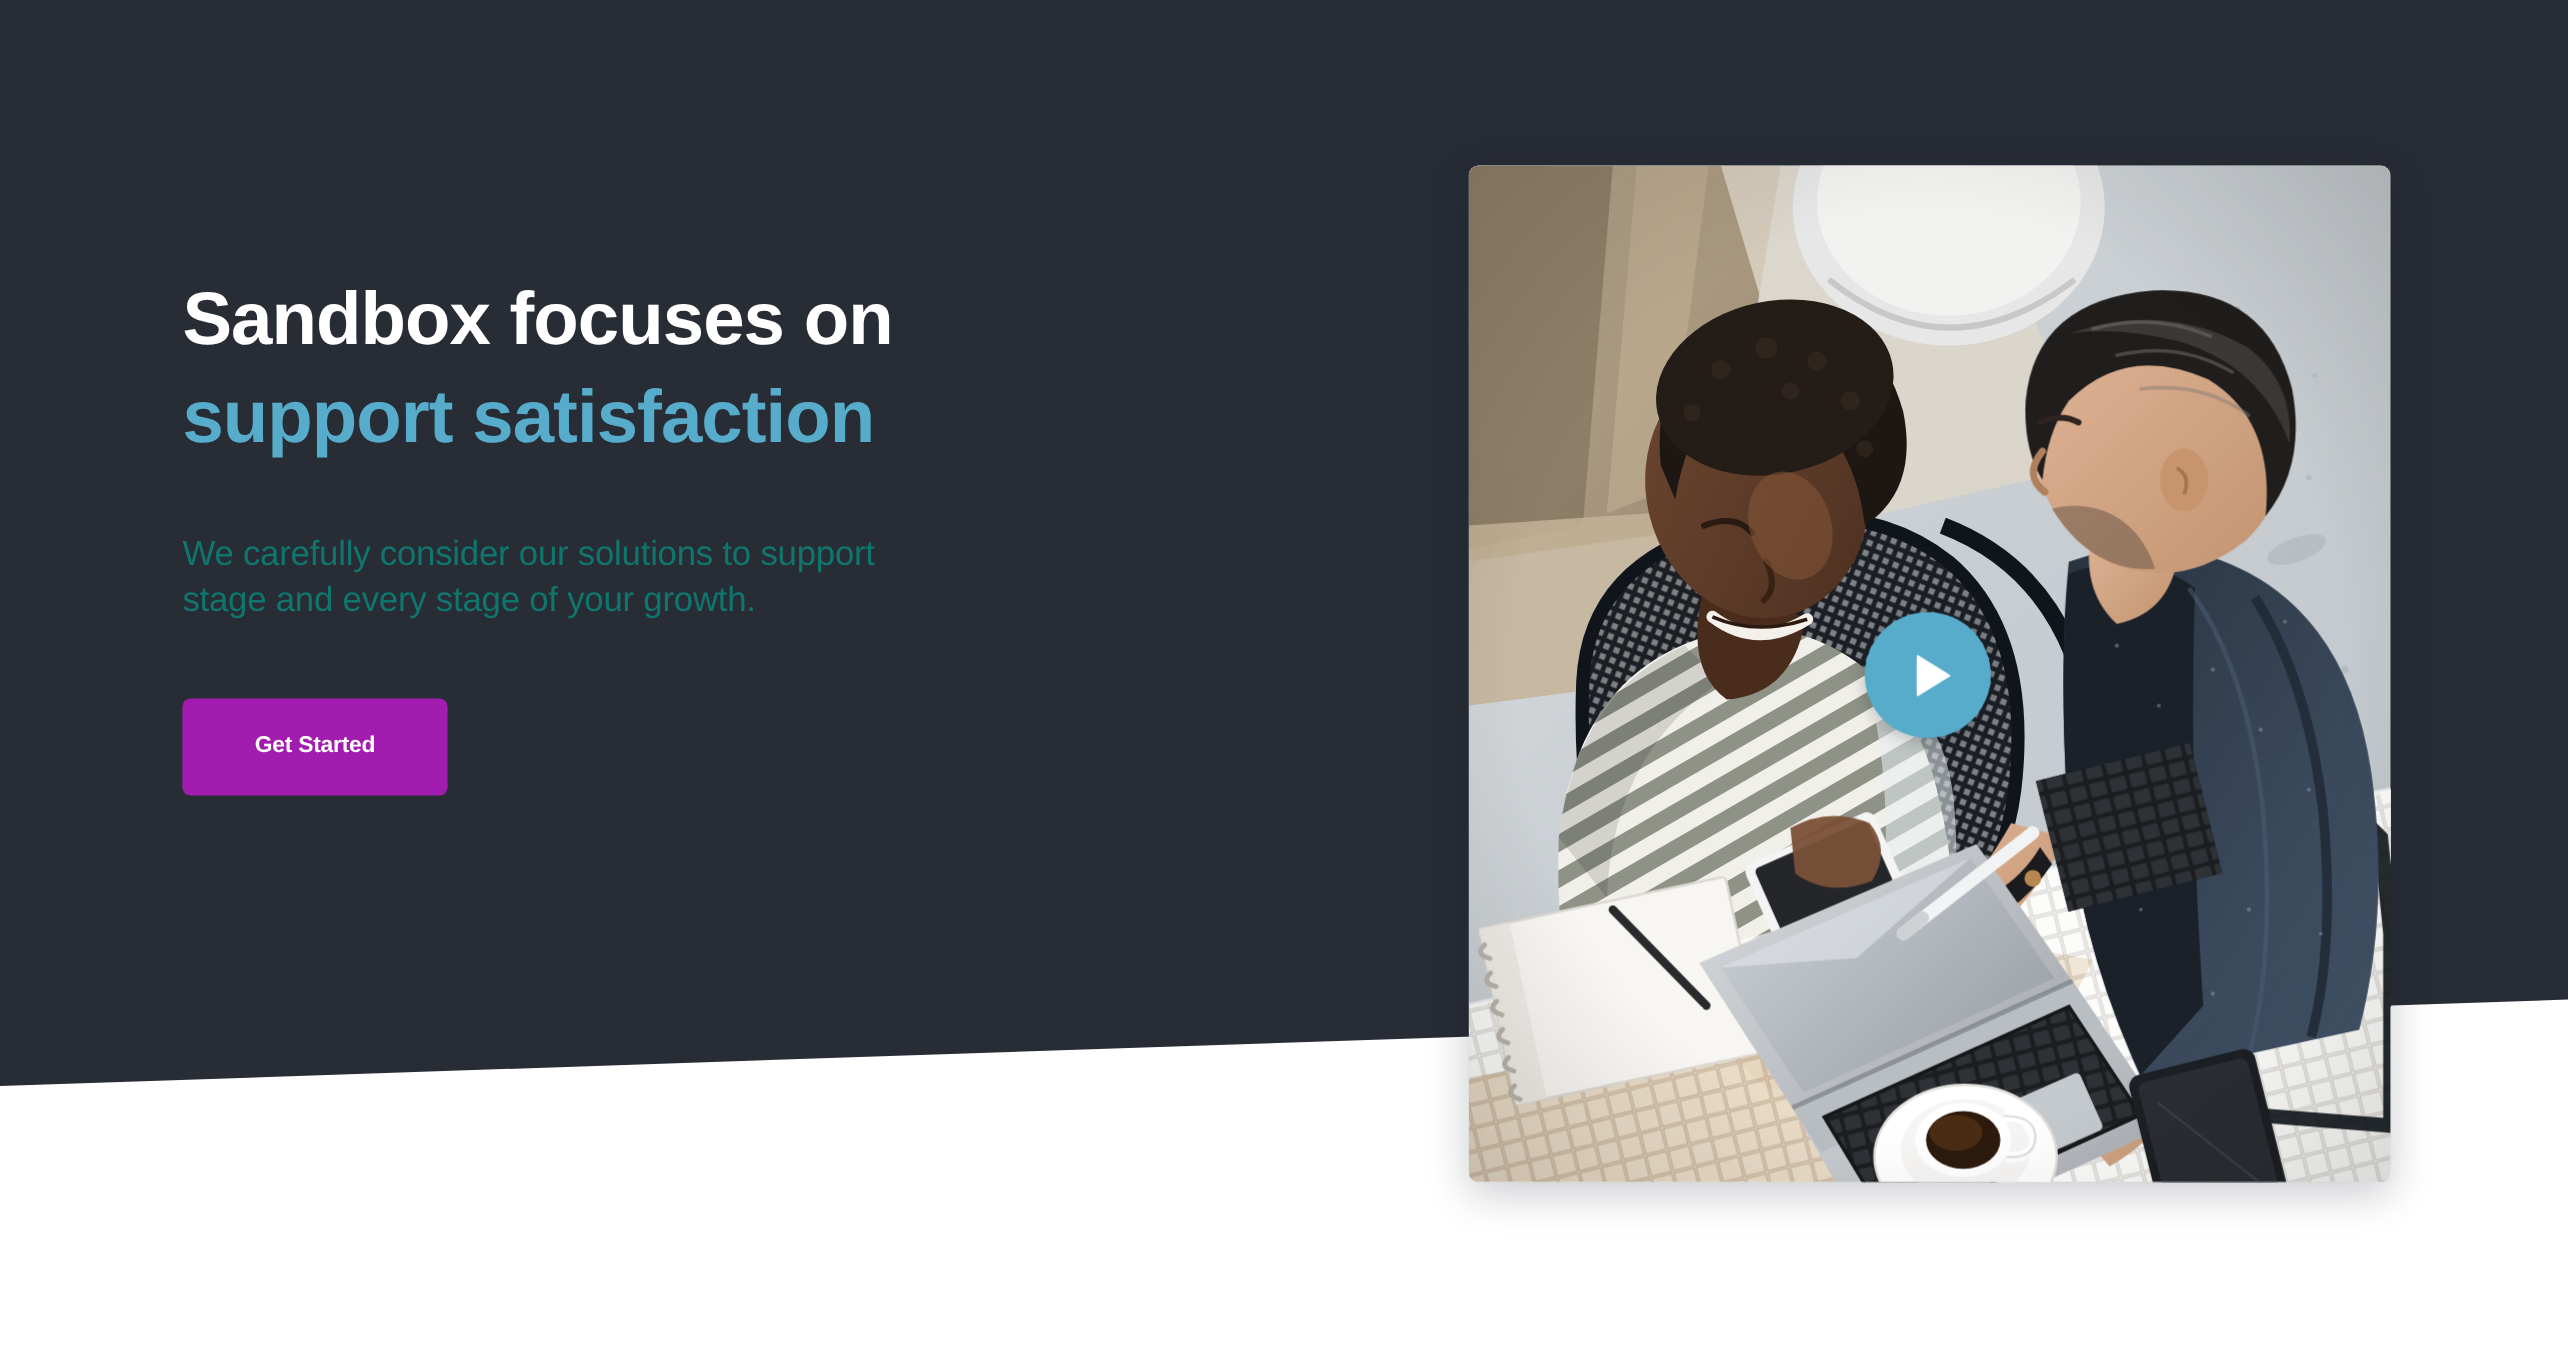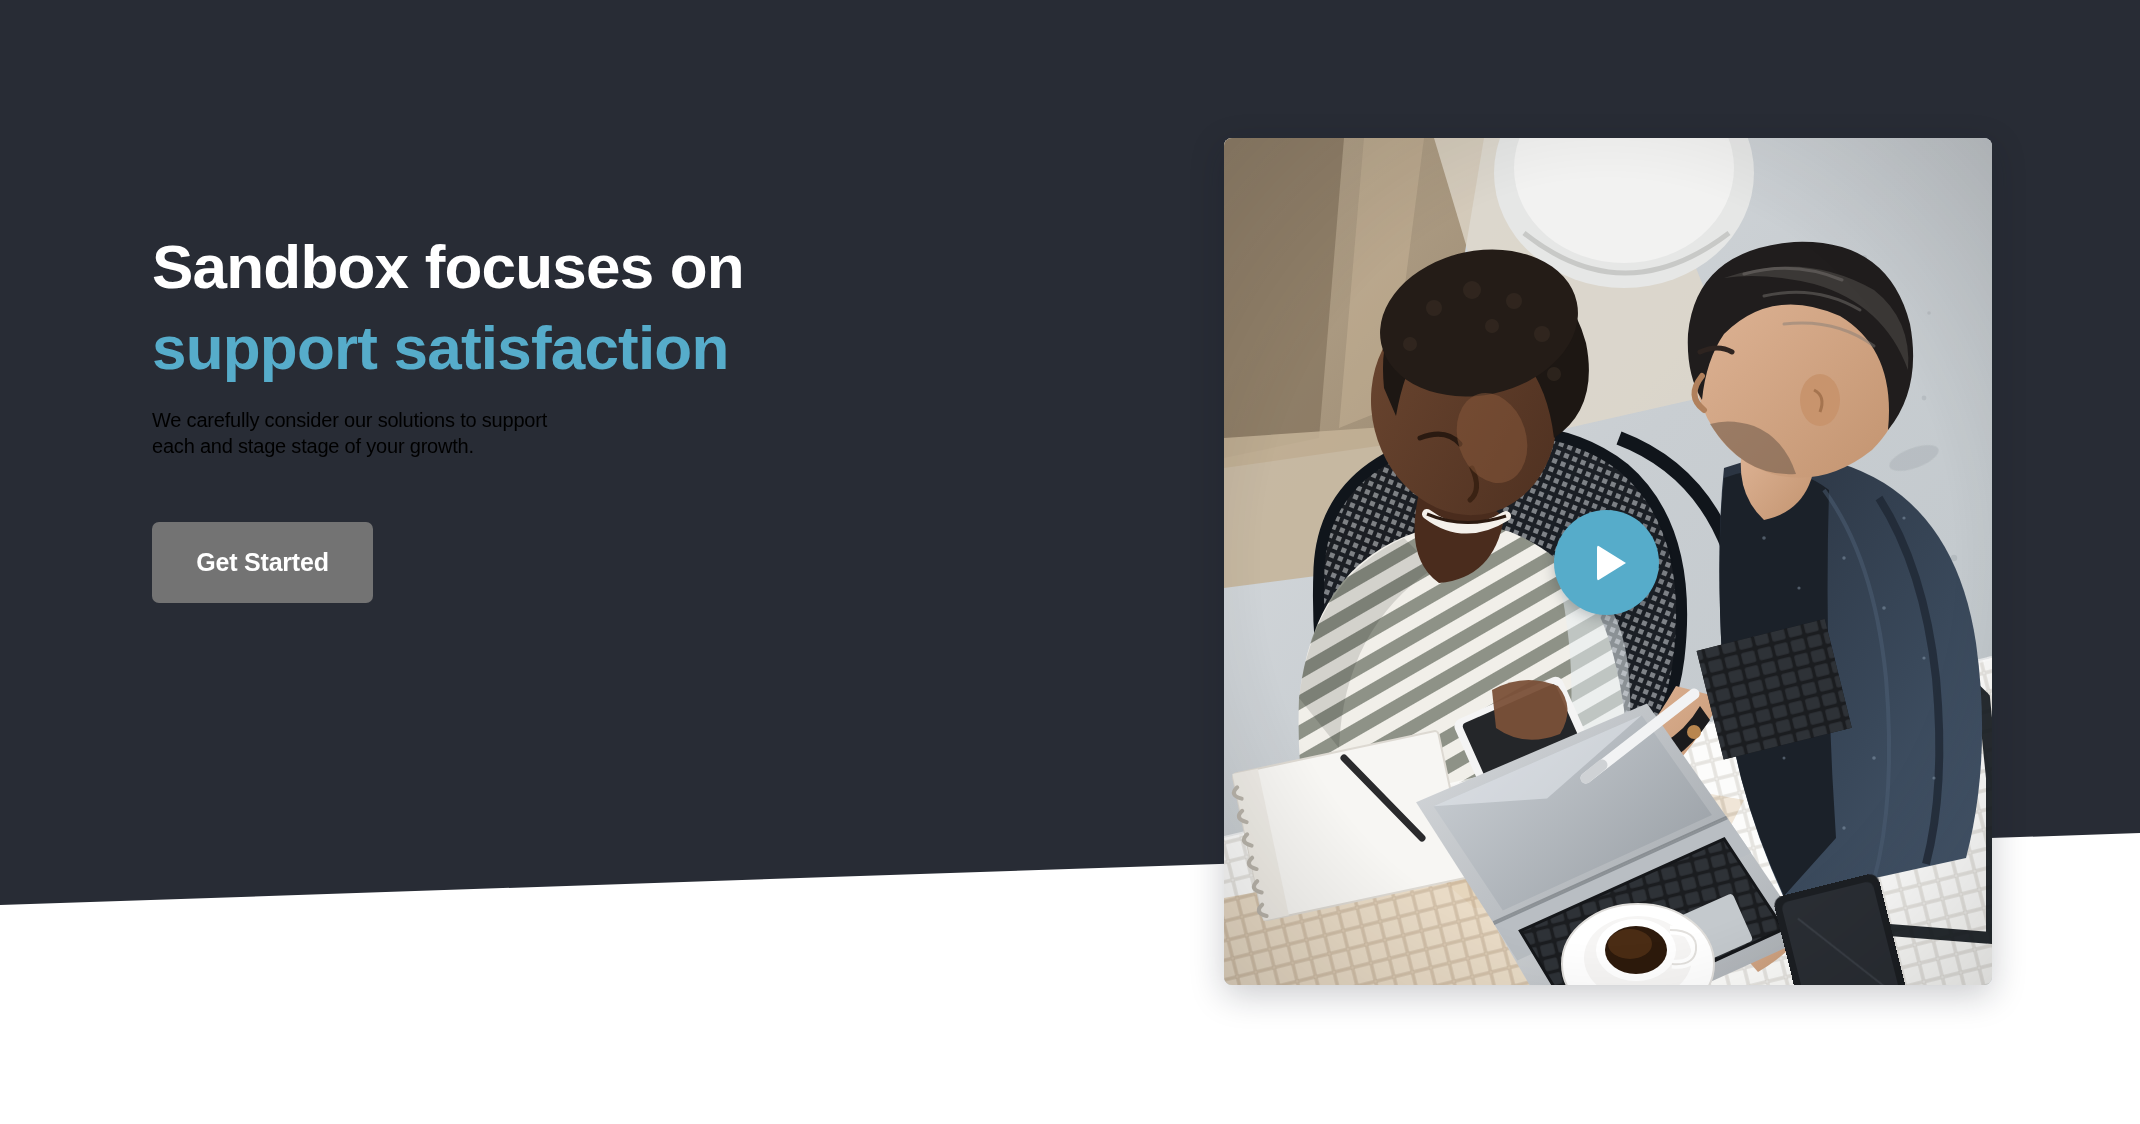--- a/index.html
+++ b/index.html
@@ -36,42 +36,42 @@
     font-size:62px;
     font-weight:700;
     line-height:1.0;
     letter-spacing:-0.8px;
     color:#ffffff;
   }
   .headline .line1 { display:block; color:#ffffff; }
   .headline .line2 { display:block; color:#56acca; margin-top:19px; }
 
   .subcopy {
-    margin-top:28px;
-    font-size:20px;
+    margin-top:64px;
+    font-size:29px;
     line-height:1.32;
     font-weight:400;
-    color:#000000;
+    color:#0f766e;
     letter-spacing:-0.2px;
     max-width:740px;
   }
   .subcopy .sl { display:block; }
 
   .cta-button {
     display:inline-flex;
     align-items:center;
     justify-content:center;
     margin-top:62px;
     width:221px; height:81px;
-    background:#737373;
+    background:#a21caf;
     border:none;
     border-radius:7px;
     color:#ffffff;
     font-family:"Liberation Sans", sans-serif;
-    font-size:25px;
+    font-size:19px;
     font-weight:700;
     letter-spacing:-0.2px;
     cursor:pointer;
   }
 
   
   .photo-card {
     position:absolute;
     left:1224px; top:138px;
     width:768px; height:847px;
@@ -116,21 +116,21 @@
 
   <div class="copy">
 
     <h1 class="headline">
       <span class="line1">Sandbox focuses on</span>
       <span class="line2">support satisfaction</span>
     </h1>
 
     <p class="subcopy">
       <span class="sl">We carefully consider our solutions to support</span>
-      <span class="sl">each and stage stage of your growth.</span>
+      <span class="sl">stage and every stage of your growth.</span>
     </p>
 
     <button class="cta-button">Get Started</button>
   </div>
 
   <div class="photo-card">
     <svg class="photo-svg" viewBox="0 0 768 847" preserveAspectRatio="xMidYMid slice">
       <defs>
         <linearGradient id="concrete" x1="0" y1="0" x2="1" y2="1">
           <stop offset="0%" stop-color="#d9dde0"></stop>

